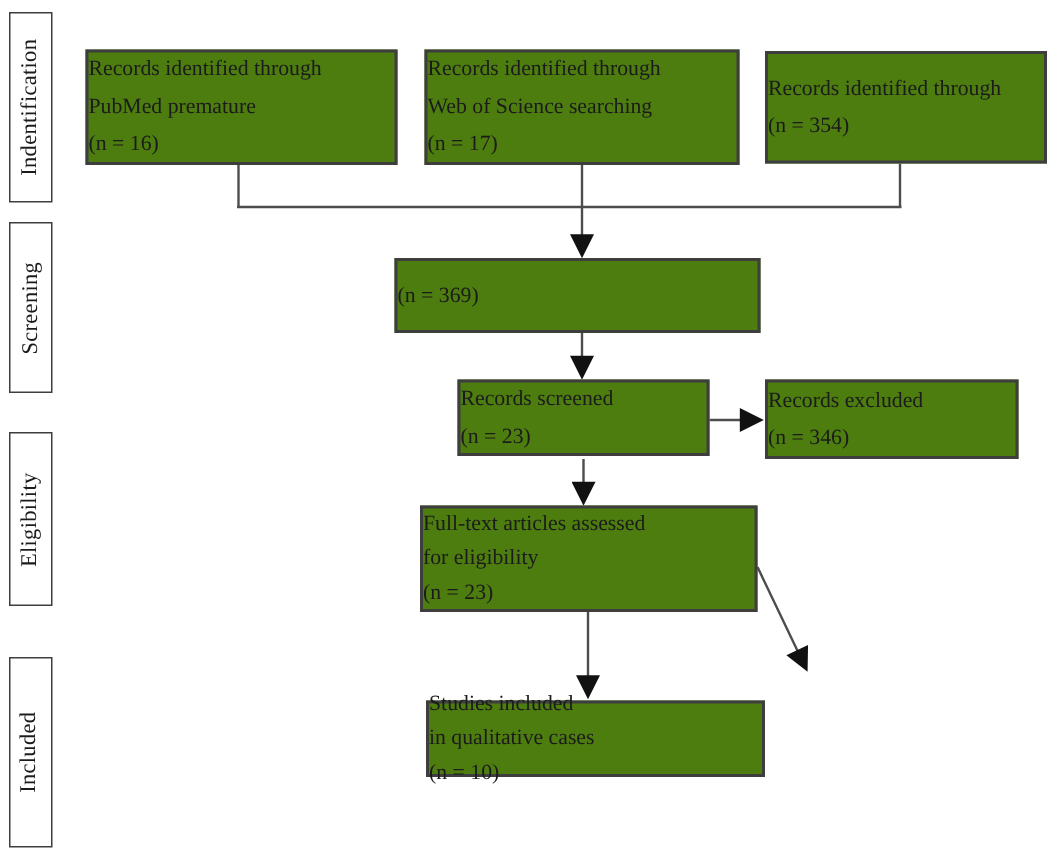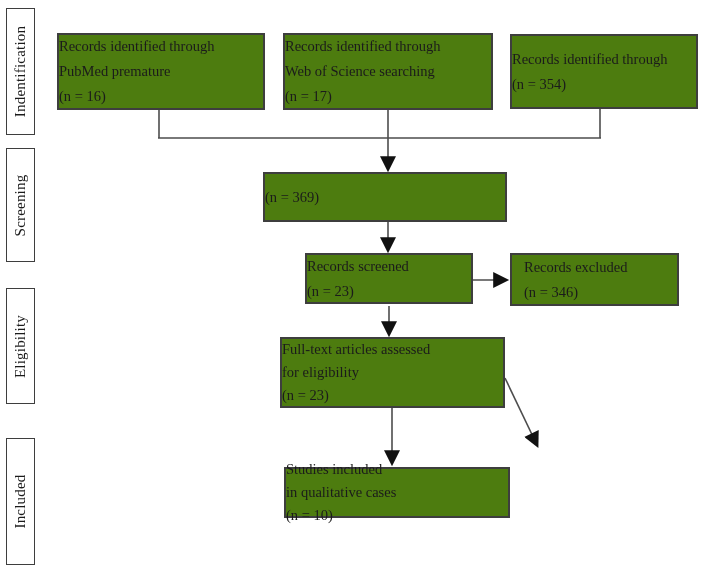--- a/index.html
+++ b/index.html
@@ -111,21 +111,21 @@
   </div>
 
   <div class="fbox" style="left:263px;top:172px;width:244px;height:50px;">
     <div class="ln">(n = 369)</div>
   </div>
 
   <div class="fbox" style="left:305px;top:253px;width:168px;height:51px;">
     <div class="ln">Records screened</div>
     <div class="ln">(n = 23)</div>
   </div>
-  <div class="fbox" style="left:510px;top:253px;width:169px;height:53px;padding-left:12px;">
+  <div class="fbox" style="left:510px;top:253px;width:169px;height:53px;">
     <div class="ln">Records excluded</div>
     <div class="ln">(n = 346)</div>
   </div>
 
   <div class="fbox tight" style="left:280px;top:337px;width:225px;height:71px;">
     <div class="ln">Full-text articles assessed</div>
     <div class="ln">for eligibility</div>
     <div class="ln">(n = 23)</div>
   </div>
 

